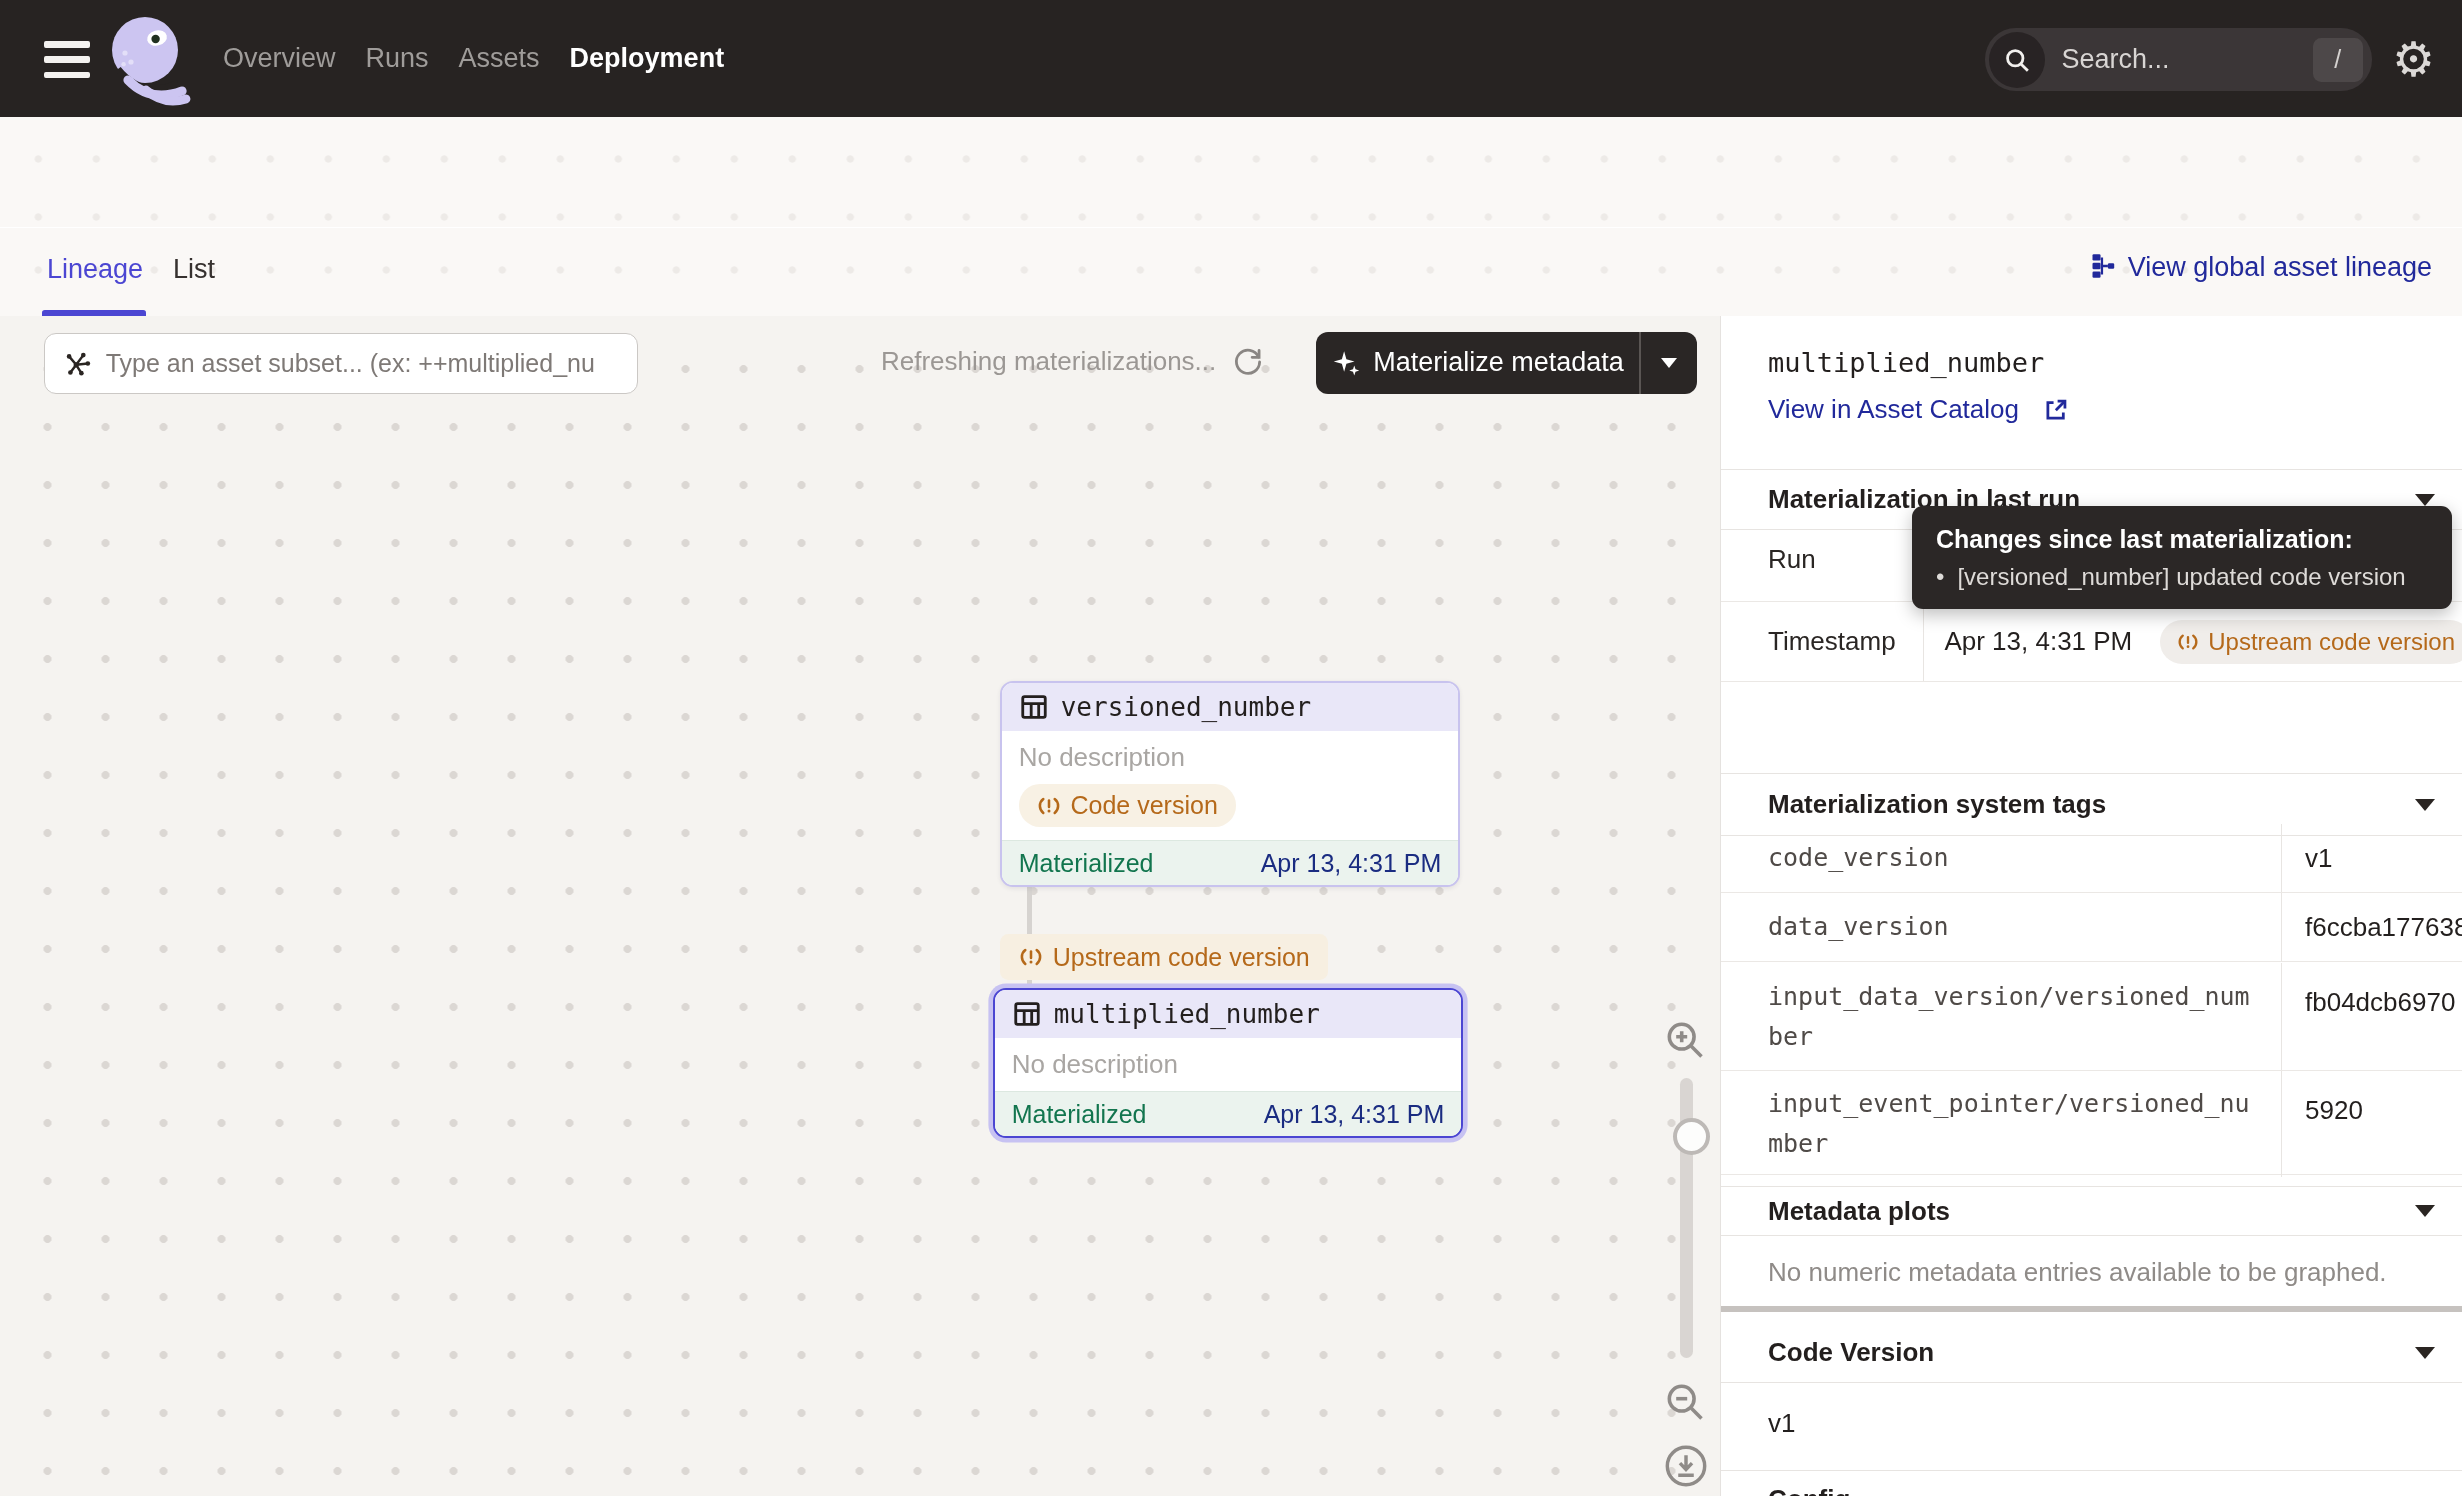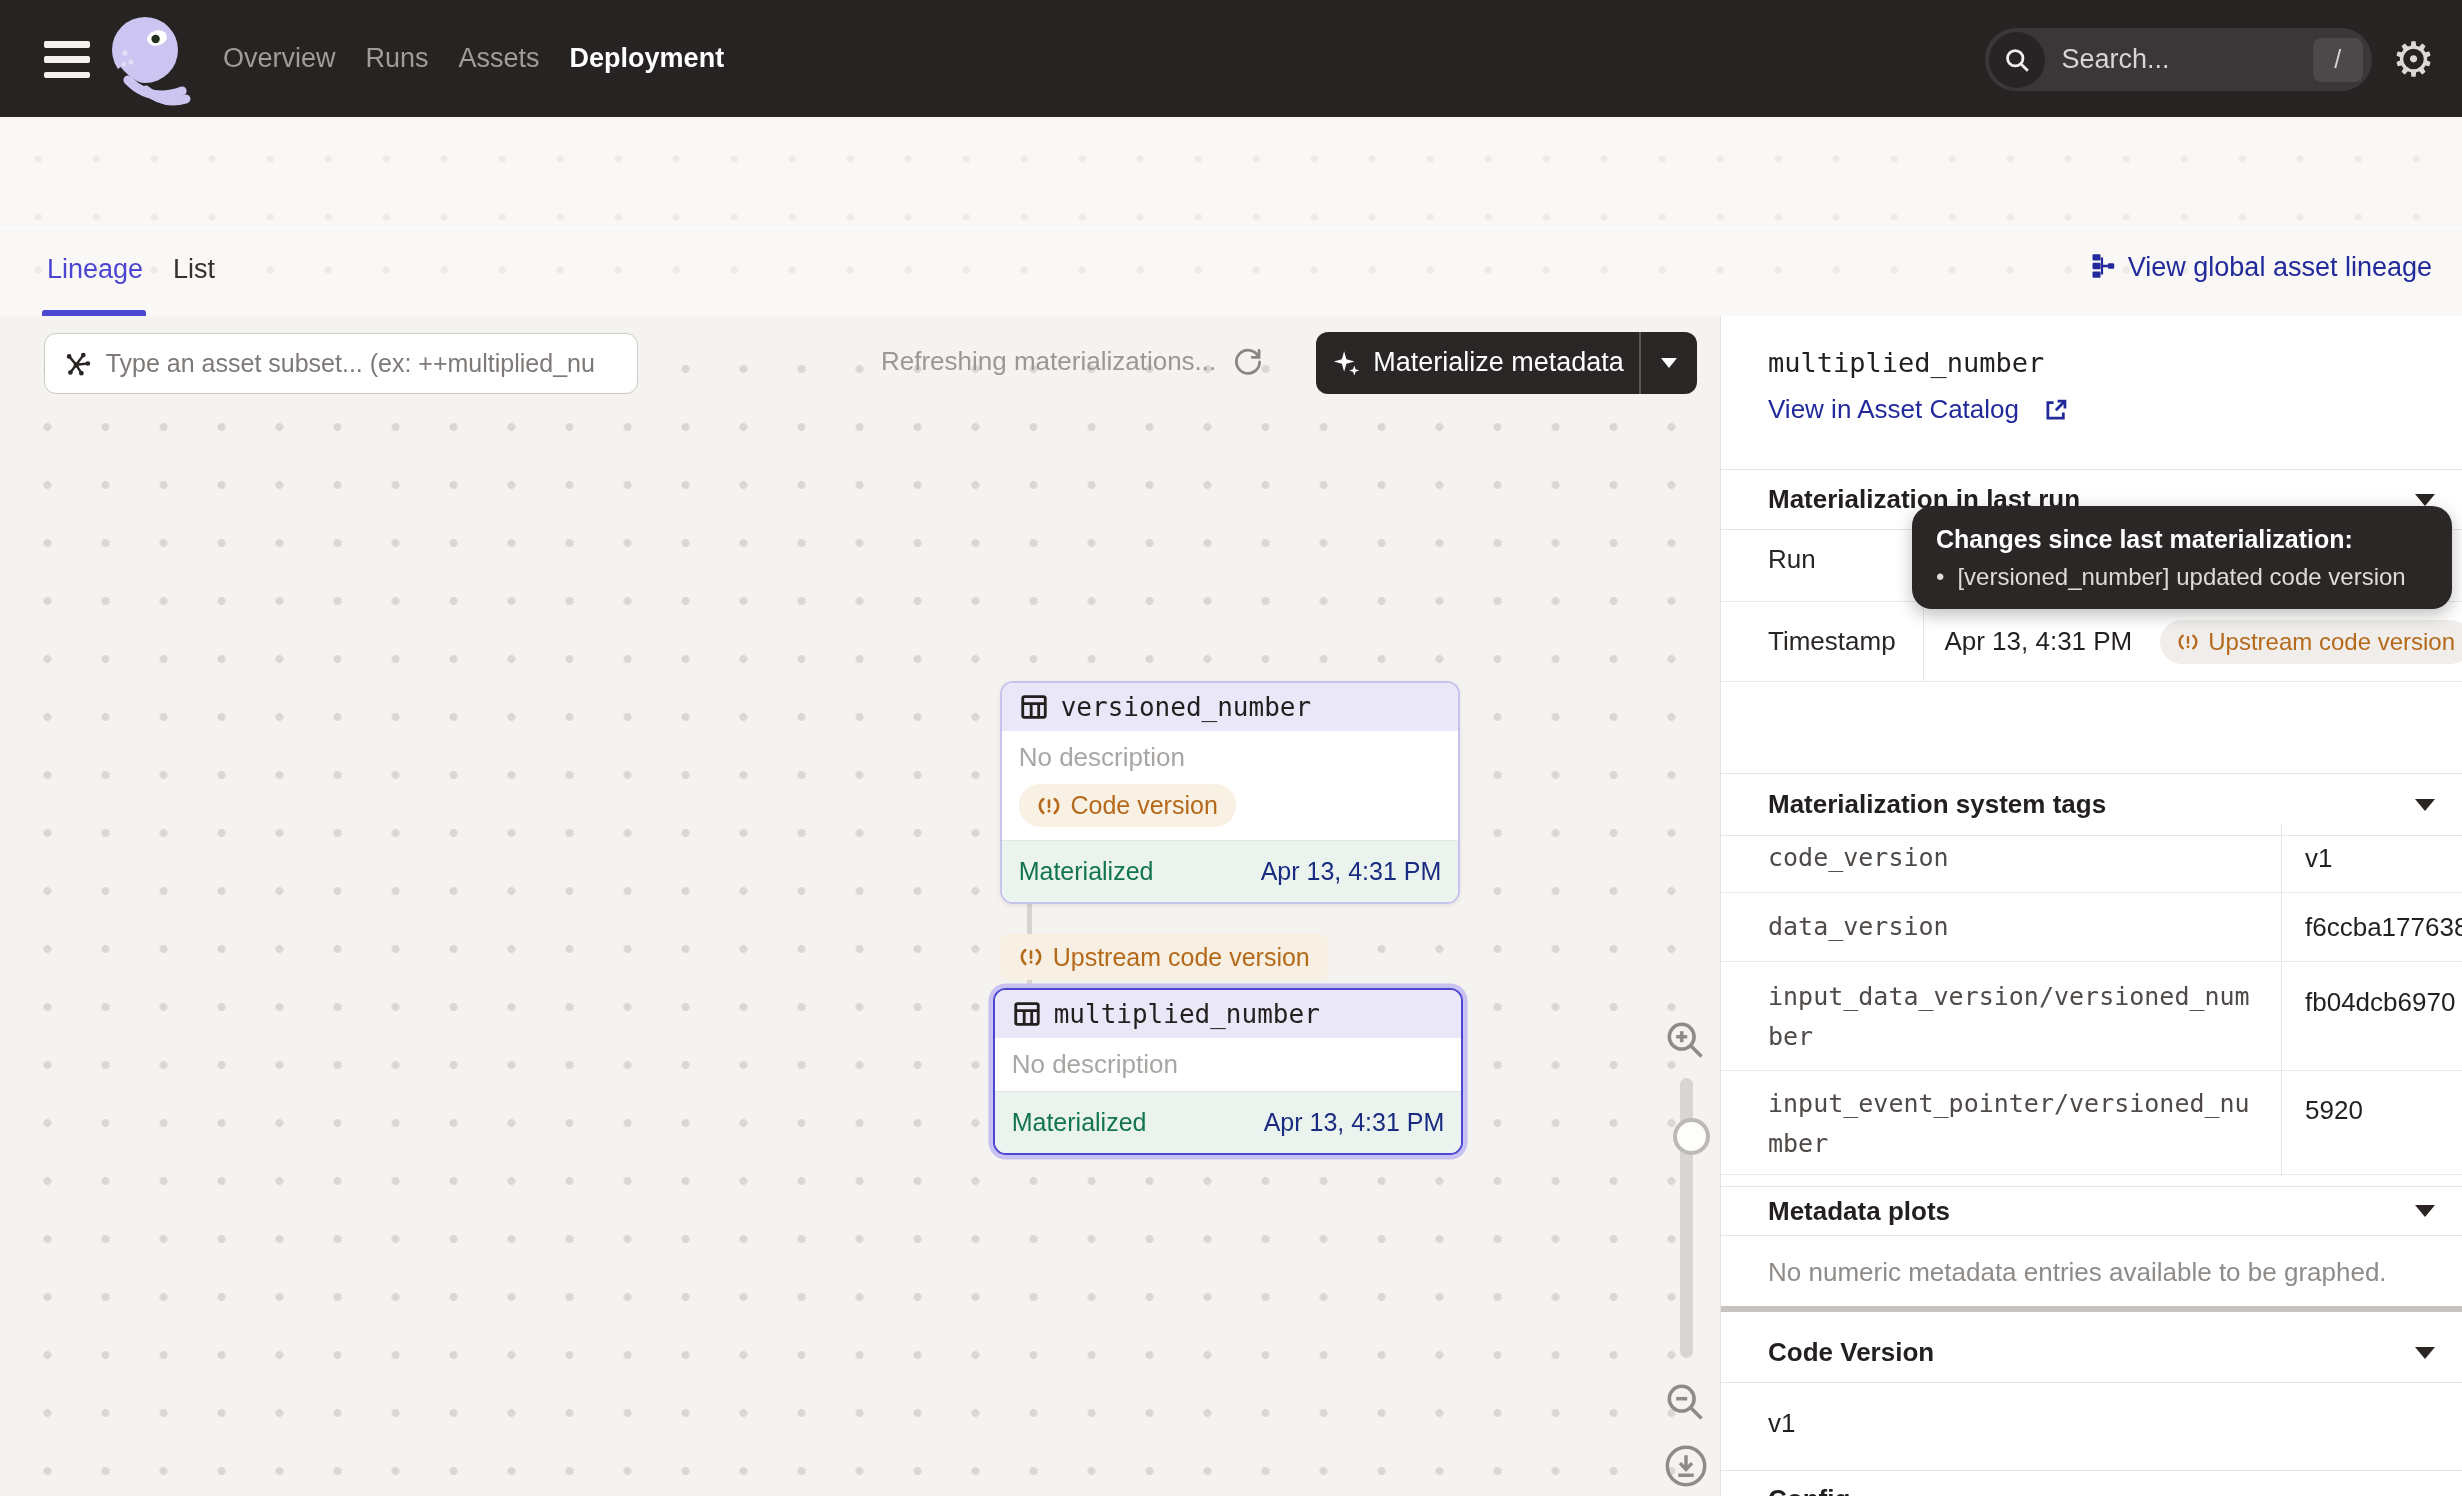--- a/index.html
+++ b/index.html
@@ -78,21 +78,21 @@
   .node { position:absolute; background:#fff; border-radius:13px; overflow:hidden;
     border:2.8px solid #C8C3EE; box-shadow:0 1.9px 4.6px rgba(40,35,60,.08); cursor:pointer; }
   .node.selected { border:2.8px solid #4B46D2; box-shadow:0 0 0 4.6px #C7C2F2; }
   .nodehead { height:48px; background:#E9E7F8; display:flex; align-items:center; gap:12px; padding:0 16.7px; }
   .nodehead svg { color:#231F1E; flex:none; }
   .nodename { font-size:26px; color:#231F1E; }
   .nodebody { padding:11px 16.7px 13px 16.7px; }
   .nodedesc { font-size:26px; color:#A9A6A3; }
   .chip { display:inline-flex; align-items:center; gap:9.3px; margin-top:11px; height:43px; padding:0 18.5px;
     border-radius:21px; background:#F8F1E4; color:#B5691A; font-size:25px; }
-  .nodefoot { height:62px; background:#EBF3EE; border-top:1.9px solid #DCE8E0;
+  .nodefoot { height:45px; background:#EBF3EE; border-top:1.9px solid #DCE8E0;
     display:flex; align-items:center; justify-content:space-between; padding:0 16.7px; font-size:25px; }
   .nodefoot .status { color:#12754E; }
   .nodefoot .time { color:#1A2C81; }
   .edgebadge { position:absolute; left:1000px; top:618px; height:46px; display:inline-flex; align-items:center;
     gap:10.2px; padding:0 18.5px; border-radius:8.3px; background:#F7EFE1; color:#B5691A; font-size:25px; }
 
   
   .zoomctrl { position:absolute; left:1656px; top:689px; width:59px; }
   .zoomctrl .zicon { color:#8F8B88; cursor:pointer; position:absolute; left:7.4px; }
   .ztrack { position:absolute; left:24px; top:73px; width:13px; height:280px; background:#D9D5D2; border-radius:6.5px; }
@@ -122,21 +122,21 @@
     font-size:26px; overflow:hidden; white-space:nowrap; }
   .tagrow .tval.vtop { align-items:flex-start; padding-top:24px; }
   .pill { display:inline-flex; align-items:center; gap:9.3px; height:44px; padding:0 16.7px; margin-left:28px;
     border-radius:22px; background:#F0EDEA; color:#B5691A; font-size:24px; flex:none; }
   .pathlink { color:#2A2522; text-decoration:underline; cursor:pointer; }
   .emptytext { position:absolute; left:47px; top:941px; font-size:26px; color:#8F8B88; }
   .thickdiv { position:absolute; left:0; top:990px; width:100%; height:5.6px; background:#C6C2BF; }
   .cvval { position:absolute; left:47px; top:1092px; font-size:26px; }
   .confighead { position:absolute; left:0; top:1154px; width:100%; height:26px; border-top:1.9px solid #E7E4E1;
     padding:13px 0 0 47px; font-size:26px; font-weight:700; overflow:hidden; }
-  .tooltip { position:absolute; left:191px; top:190px; width:540px; background:#2B2726; border-radius:20px;
+  .tooltip { position:absolute; left:191px; top:190px; width:540px; background:#2B2726; border-radius:11px;
     padding:18.5px 24px; box-shadow:0 5.6px 16.7px rgba(0,0,0,.25); z-index:50; }
   .tooltip .t1 { color:#FFFFFF; font-size:25px; font-weight:700; }
   .tooltip .t2 { color:#DEDBD8; font-size:24px; margin-top:9.3px; display:flex; gap:13px; }
 
   svg.ic { display:block; }
 </style>
 </head>
 <body>
 
 <header class="topnav">

